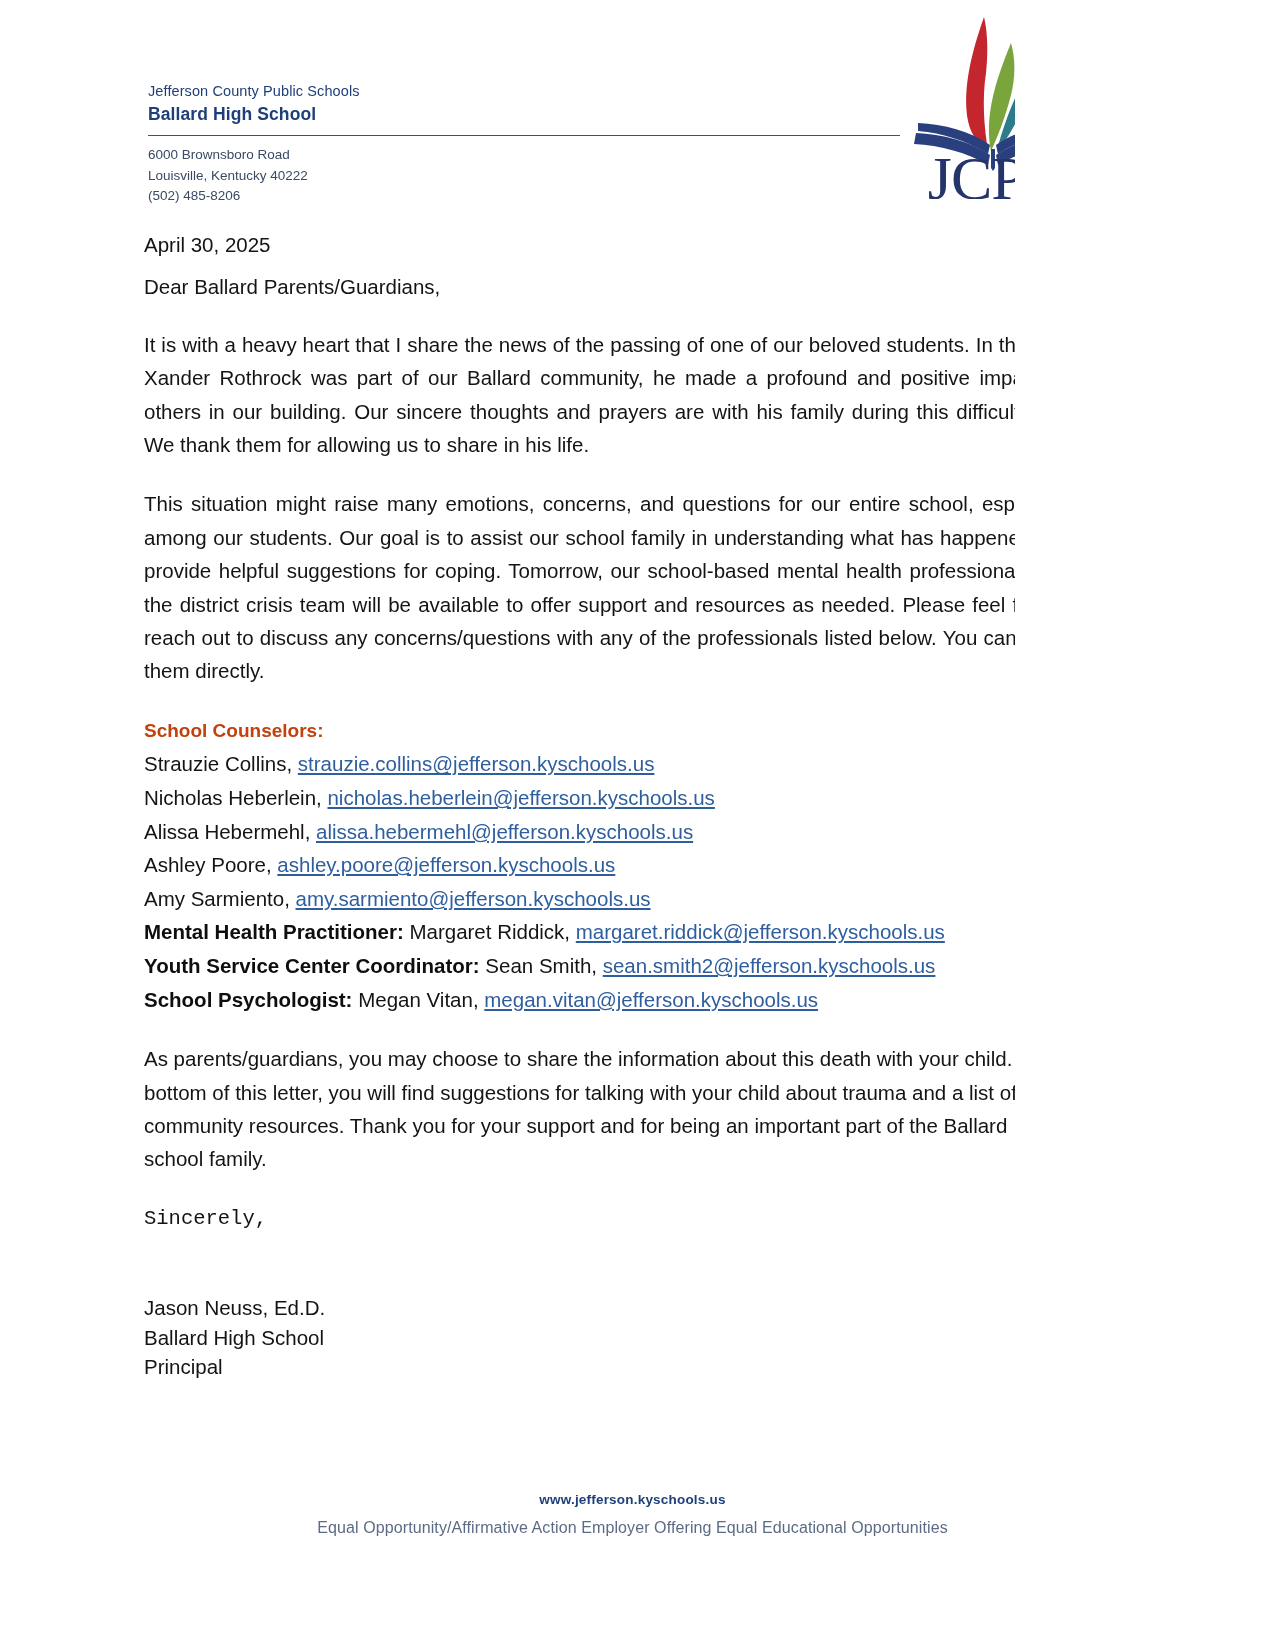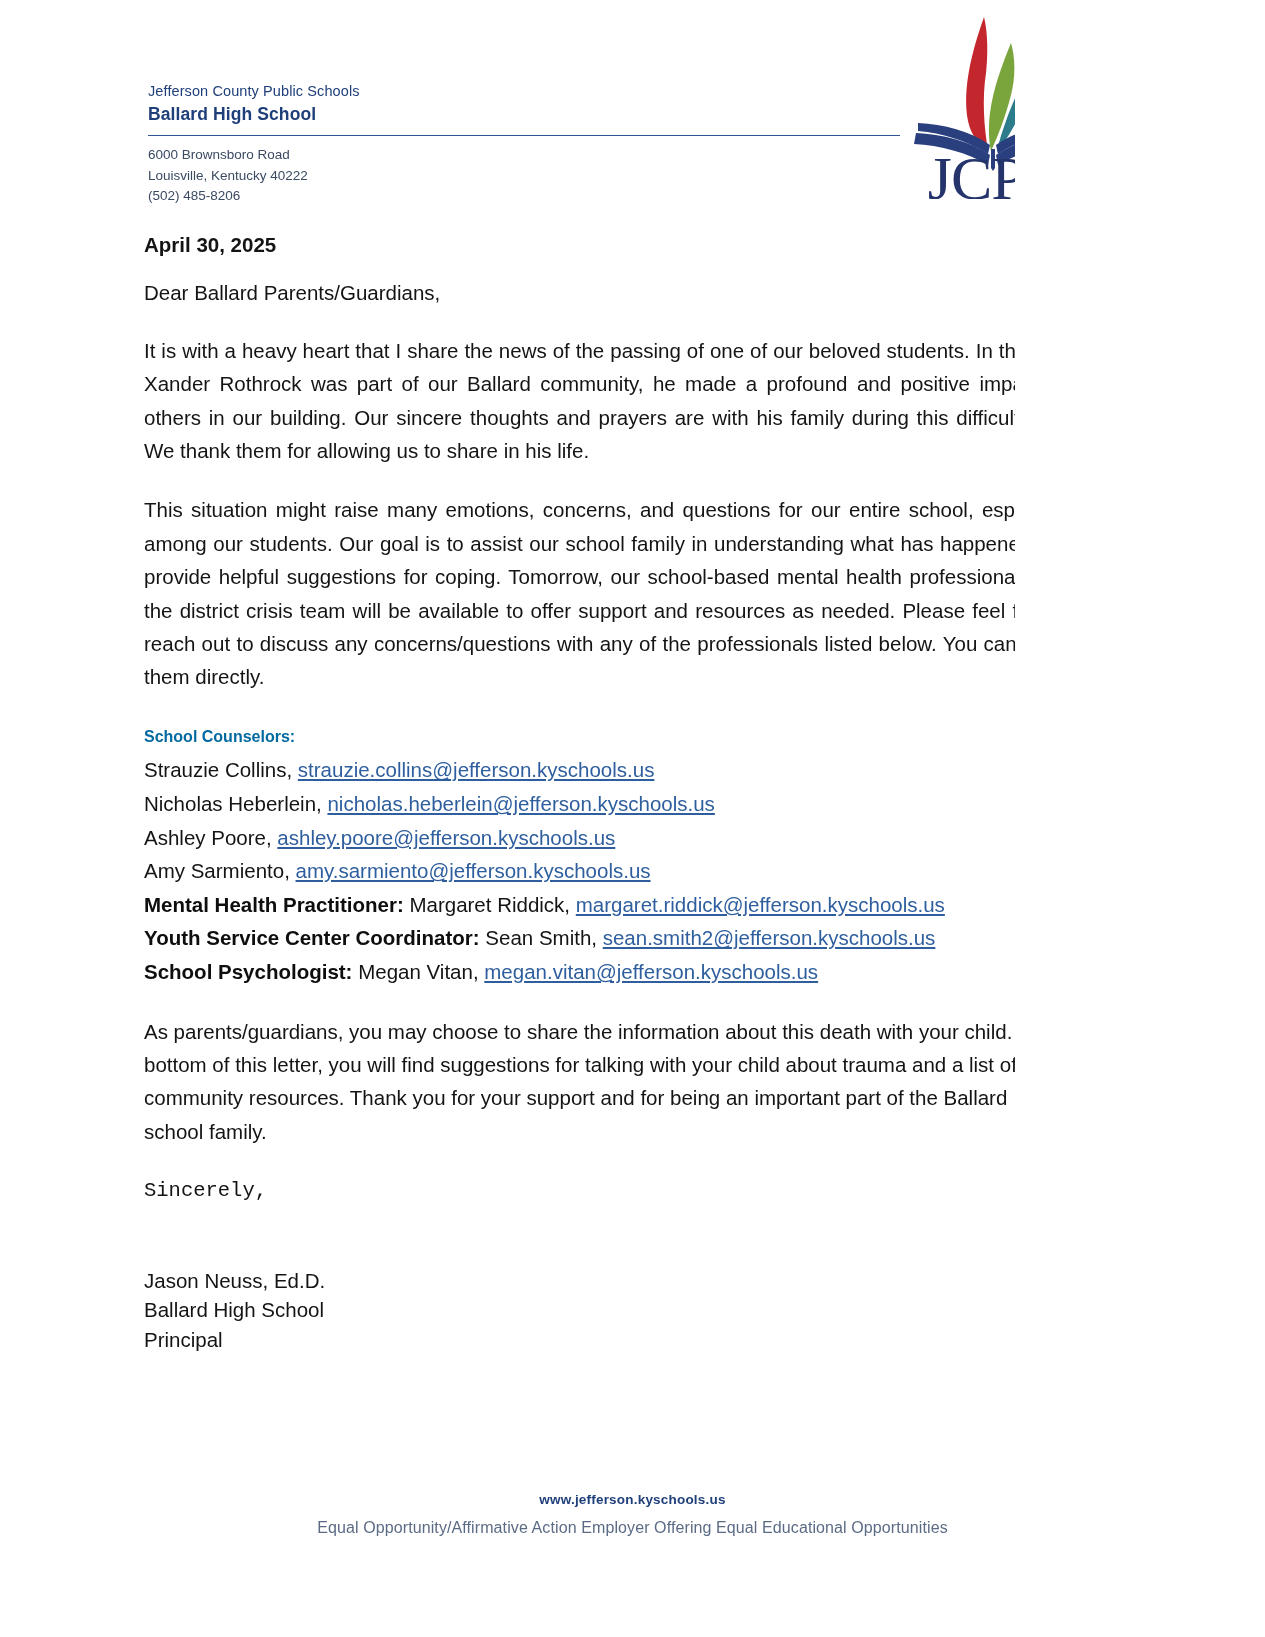--- a/index.html
+++ b/index.html
@@ -72,21 +72,21 @@
     position: absolute;
     left: 144px;
     top: 228px;
     width: 928px;
   }
   .ln {
     font-size: 20.5px;
     line-height: 33.4px;
     color: #141414;
   }
-  .date { margin-bottom: 15px; font-weight: bold; }
+  .date { margin-bottom: 9px; }
   .salutation { margin-bottom: 24px; }
 
   p.para {
     margin: 0 0 26px 0;
     font-size: 20.5px;
     line-height: 33.4px;
     text-align: justify;
     text-justify: inter-word;
     color: #141414;
   }
@@ -94,23 +94,23 @@
 
   .contacts { margin: 0 0 26px 0; }
   .contact-line {
     font-size: 20.5px;
     line-height: 33.6px;
     color: #141414;
     white-space: nowrap;
   }
   .contact-head {
     font-weight: bold;
-    font-size: 16px;
+    font-size: 19px;
     line-height: 33.6px;
-    color: #0369a1;
+    color: #c2410c;
   }
   .role-label { font-weight: bold; color: #0E0E0E; }
   a.mail {
     color: #2E5E9E;
     text-decoration: underline;
     text-underline-offset: 2px;
   }
 
   .sig { margin-top: 0; }
   .sig .sincerely { margin-bottom: 58px; font-family: Liberation Mono, monospace; }
@@ -196,20 +196,24 @@
 
       <div class="contact-line">
         <span>Strauzie Collins,</span>
         <a class="mail" href="#">strauzie.collins@jefferson.kyschools.us</a>
       </div>
       <div class="contact-line">
         <span>Nicholas Heberlein,</span>
         <a class="mail" href="#">nicholas.heberlein@jefferson.kyschools.us</a>
       </div>
       <div class="contact-line">
+        <span>Alissa Hebermehl,</span>
+        <a class="mail" href="#">alissa.hebermehl@jefferson.kyschools.us</a>
+      </div>
+      <div class="contact-line">
         <span>Ashley Poore,</span>
         <a class="mail" href="#">ashley.poore@jefferson.kyschools.us</a>
       </div>
       <div class="contact-line">
         <span>Amy Sarmiento,</span>
         <a class="mail" href="#">amy.sarmiento@jefferson.kyschools.us</a>
       </div>
 
       <div class="contact-line">
         <span class="role-label">Mental Health Practitioner:</span>

